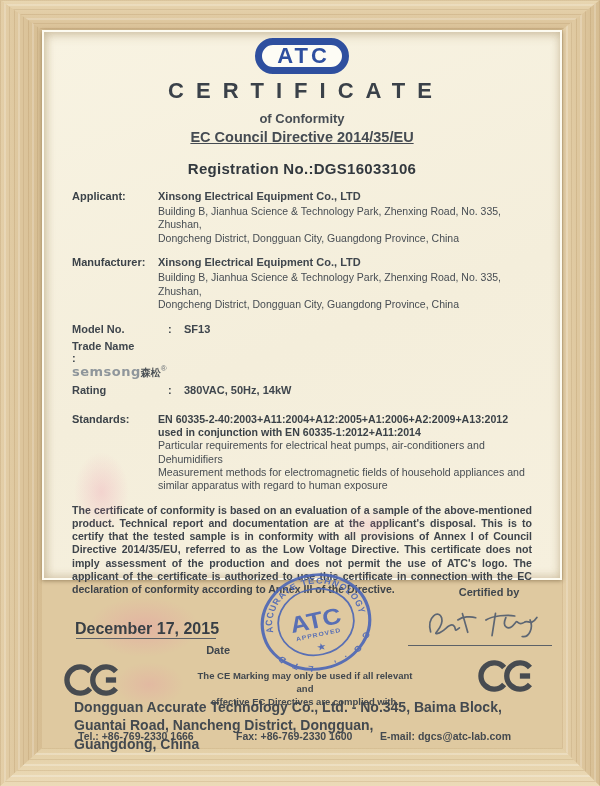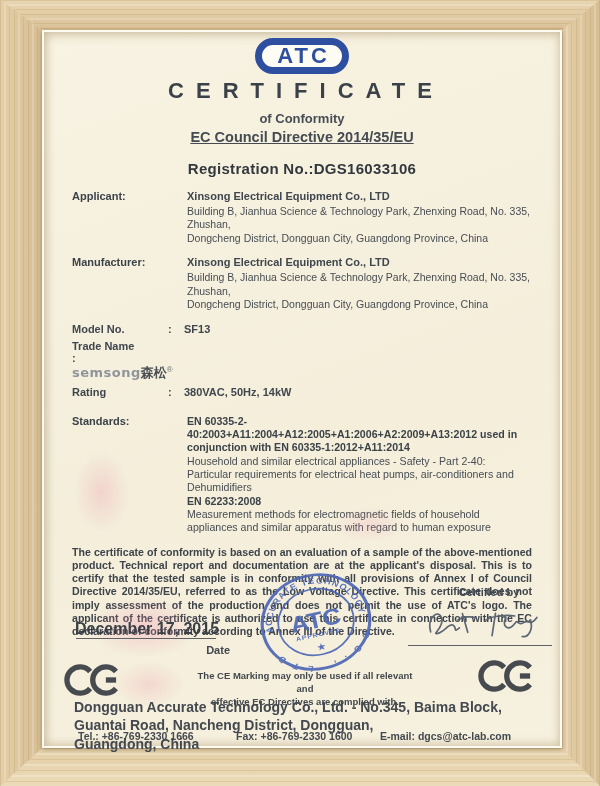--- a/index.html
+++ b/index.html
@@ -37,21 +37,21 @@
         rgba(255,255,255,.25) 5px 7px, transparent 7px 11px),
       linear-gradient(180deg,#e3cfa6,#ecdbb8);
     clip-path:polygon(42px 0, calc(100% - 38px) 0, 100% 100%, 0 100%); }
   .wood.left { left:0; top:0; bottom:0; width:42px;
     clip-path:polygon(0 0, 100% 30px, 100% calc(100% - 38px), 0 100%); }
   .wood.right { right:0; top:0; bottom:0; width:38px;
     clip-path:polygon(100% 0, 0 30px, 0 calc(100% - 38px), 100% 100%); }
 
   
   .paper {
-    position:absolute; left:42px; top:30px; width:520px; height:718px;
+    position:absolute; left:42px; top:30px; width:520px; height:550px;
     background:linear-gradient(160deg,#f8f3e2,#f4eedb 55%,#f6f0de);
     border:2px solid #fdfbf1;
     box-shadow: inset 0 4px 10px rgba(140,110,60,.25),
                 inset 0 -3px 8px rgba(140,110,60,.16),
                 inset 4px 0 8px rgba(140,110,60,.12),
                 0 1px 4px rgba(60,40,10,.4);
     padding:0 28px;
     color:#3f464d;
   }
   .smudge { position:absolute; pointer-events:none; border-radius:50%; }
@@ -67,32 +67,32 @@
     margin-top:4px; text-align:center; font-size:22px; font-weight:bold;
     letter-spacing:12px; text-indent:8px; color:#3a4149; line-height:26px;
   }
   .sub1 { margin-top:8px; text-align:center; font-size:13px; font-weight:bold; color:#474d54; line-height:14px; }
   .sub2 { margin-top:4px; text-align:center; font-size:14.5px; font-weight:bold; color:#454b52; line-height:15px;text-decoration:underline; }
   .sub3 { margin-top:4px; text-align:center; font-size:14.5px; font-weight:bold; color:#454b52; line-height:15px; }
   .reg  { margin-top:16px; text-align:center; font-size:15px; font-weight:bold; color:#32383e; letter-spacing:.3px; line-height:16px; }
 
   
   .fields { margin-top:13px; }
-  .frow { display:flex; font-size:11px; margin-bottom:11px;gap:29px; }
+  .frow { display:flex; font-size:11px; margin-bottom:11px; }
   .frow .lab { width:86px; flex:none; font-weight:bold; color:#3b4248; }
   .frow .val { flex:1; }
   .company { font-weight:bold; margin-bottom:3px; }
   .addr { font-size:10.5px; line-height:1.28; color:#474d53; }
   .bold { font-weight:bold; }
   .idrow { display:flex; margin-bottom:5px; align-items:baseline; }
   .idkey { width:96px; flex:none; font-weight:bold; }
   .idsep { width:16px; flex:none; font-weight:bold; }
   .idval { font-weight:bold; }
   .brand { font-family:"DejaVu Sans", sans-serif; color:#8f969b; font-weight:bold; font-size:13px; letter-spacing:.5px; }
-  .brand-cn { color:#4a5055; font-weight:bold; font-size:13px; }
+  .brand-cn { color:#4a5055; font-weight:bold; font-size:10px; }
   .brand-reg { font-size:8px; vertical-align:super; color:#6a7076; }
   .std-line { font-size:10.6px; line-height:1.26; color:#474d53; }
   .std-line.bold { color:#3b4248; }
 
   
   .statement {
     margin-top:8px; font-size:10.6px; font-weight:bold; line-height:13.2px;
     text-align:justify; color:#3e444b;
   }
 
@@ -173,23 +173,21 @@
           <span class="idsep">:</span>
           <span class="idval">380VAC, 50Hz, 14kW</span>
         </div>
       </div>
     </div>
 
     <div class="frow">
       <div class="lab">Standards:</div>
       <div class="val">
         <div class="std-line bold">EN 60335-2-40:2003+A11:2004+A12:2005+A1:2006+A2:2009+A13:2012 used in conjunction with EN 60335-1:2012+A11:2014</div>
-        <div class="std-line">Household and similar electrical appliances - Safety - Part 2-40:</div>
         <div class="std-line">Particular requirements for electrical heat pumps, air-conditioners and Dehumidifiers</div>
-        <div class="std-line bold">EN 62233:2008</div>
         <div class="std-line">Measurement methods for electromagnetic fields of household appliances and similar apparatus with regard to human exposure</div>
       </div>
     </div>
   </div>
 
   <p class="statement">The certificate of conformity is based on an evaluation of a sample of the above-mentioned product. Technical report and documentation are at the applicant's disposal. This is to certify that the tested sample is in conformity with all provisions of Annex I of Council Directive 2014/35/EU, referred to as the Low Voltage Directive. This certificate does not imply assessment of the production and does not permit the use of ATC's logo. The applicant of the certificate is authorized to use this certificate in connection with the EC declaration of conformity according to Annex III of the Directive.</p>
 
   <div class="abs certified-by">Certified by</div>
   <svg class="abs sig-svg" width="140" height="46" viewBox="0 0 140 46" role="img" aria-label="Bart Fang">
     <g fill="none" stroke="#5d6673" stroke-width="1.7" stroke-linecap="round" transform="rotate(-4 70 23)">

